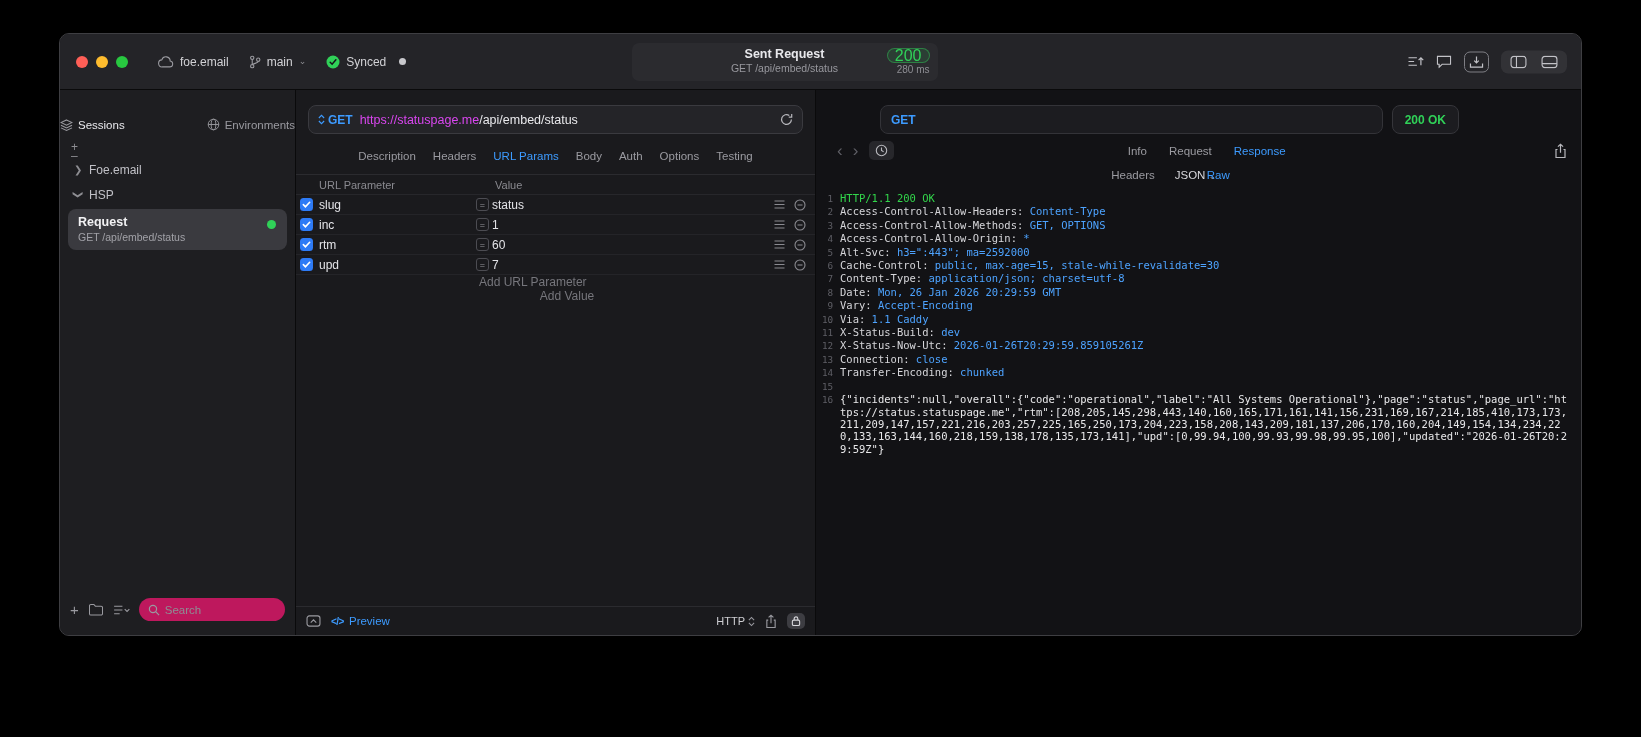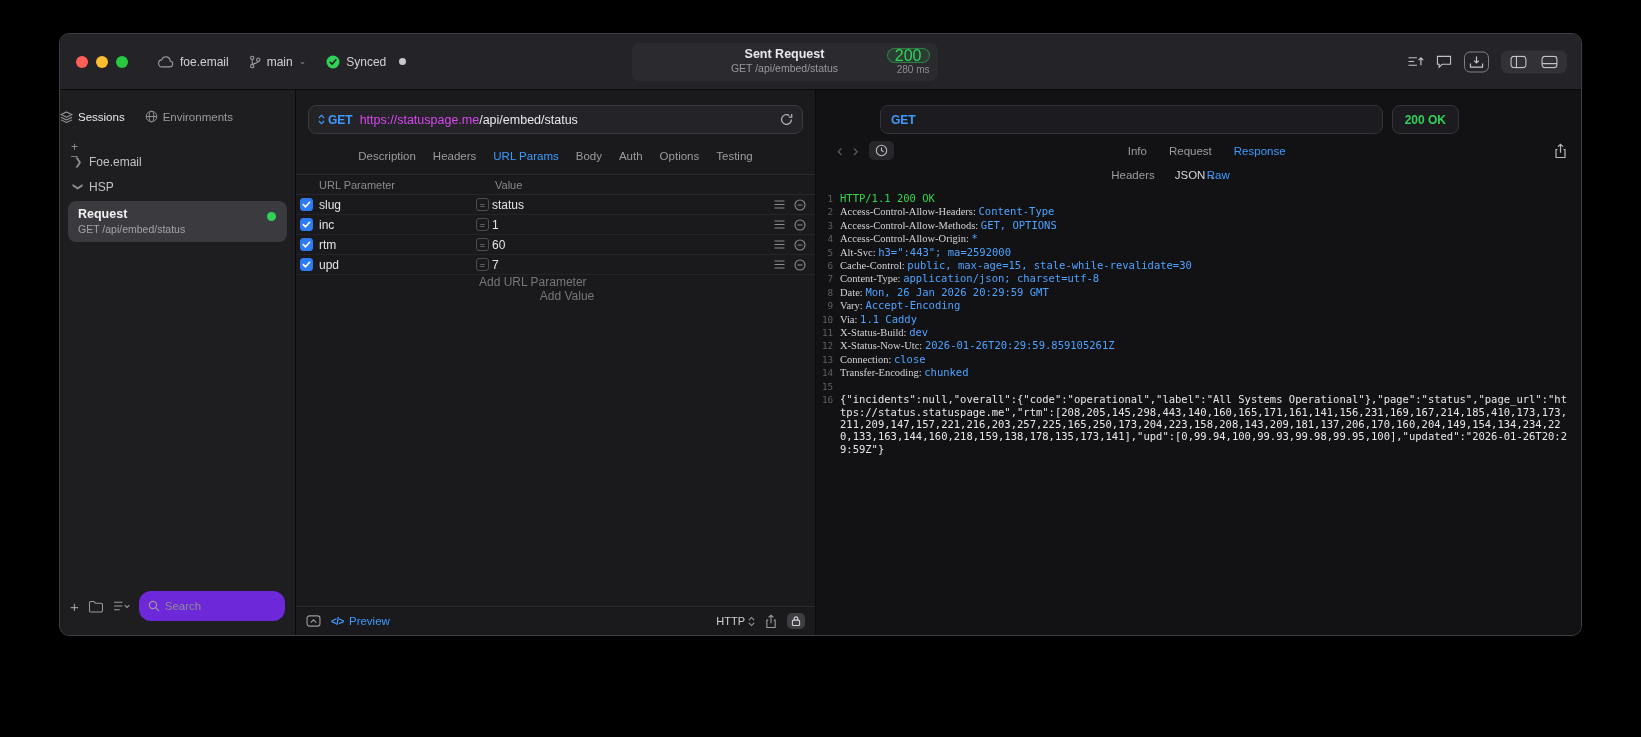--- a/index.html
+++ b/index.html
@@ -31,37 +31,37 @@
               gap:12px; color:#c2c2c7; }
   .tb-icon { display:inline-flex; }
   .tb-icon.boxed { border:1.5px solid #7e7e84; border-radius:6px; padding:3px 4px; }
   .tb-group { display:flex; gap:14px; background:#323236; border-radius:7px; padding:5px 9px; }
 
   .main { flex:1; display:flex; min-height:0; }
 
   
   .sidebar { width:236px; background:#1e1e21; border-right:1px solid #0a0a0b; display:flex; flex-direction:column;
              position:relative; flex-shrink:0; }
-  .sb-tabs { display:flex; justify-content:flex-start; gap:20px; margin-top:20px; font-size:11.5px; color:#9a9aa0; }
+  .sb-tabs { display:flex; justify-content:space-between; gap:20px; margin-top:28px; font-size:11.5px; color:#9a9aa0; }
   .sb-tab { display:inline-flex; align-items:center; gap:5px; }
   .sb-tab.active { color:#e8e8ec; }
   .sb-addremove { position:absolute; left:11px; top:53px; display:flex; flex-direction:column; line-height:9px;
                   color:#8e8e93; font-size:12px; }
   .tree { margin-top:26px; padding:0 6px; font-size:12px; color:#c0c0c6; }
   .tree-row { display:flex; align-items:center; gap:7px; height:25px; padding:0 8px; }
   .tree-chev { color:#8e8e93; font-size:10px; width:8px; display:inline-block; }
   .tree-chev.down { transform:rotate(90deg); }
   .request-card { margin:2px 2px 0; background:#3a3a3f; border-radius:8px; padding:6px 10px 7px; position:relative; }
   .rc-title { color:#f2f2f4; font-size:12.5px; font-weight:600; }
   .rc-sub { color:#a2a2a8; font-size:10.5px; margin-top:2px; }
   .green-dot { position:absolute; right:11px; top:11px; width:9px; height:9px; border-radius:50%; background:#30d158; }
   .sb-bottom { margin-top:auto; display:flex; align-items:center; gap:9px; padding:0 10px 14px; color:#9a9aa0; }
   .fi { display:inline-flex; align-items:center; color:#9a9aa0; }
   .plus-glyph { font-size:15px; line-height:13px; }
-  .search { flex:1; height:30px; background:#6d28d9; border-radius:12px; display:flex; align-items:center; gap:5px; padding:0 9px; }
+  .search { flex:1; height:23px; background:#be185d; border-radius:12px; display:flex; align-items:center; gap:5px; padding:0 9px; }
   .search input { background:transparent; border:none; outline:none; color:#d6d6da; font-size:11.5px; width:100%; font-family:inherit; }
   .search input::placeholder { color:#8e8e94; }
 
   
   .middle { width:520px; background:#1a1a1d; border-right:1px solid #0a0a0b; display:flex; flex-direction:column; flex-shrink:0; }
   .url-bar { margin:15px 12px 0; height:29px; background:#242428; border:1px solid #3a3a3f; border-radius:8px;
              display:flex; align-items:center; padding:0 9px; gap:7px; font-size:12.5px; flex-shrink:0; }
   .method-wrap { display:inline-flex; align-items:center; gap:3px; color:#3d9bff; }
   .method { font-weight:700; font-size:12px; }
   .url { white-space:nowrap; overflow:hidden; }
@@ -110,21 +110,21 @@
   .view-tabs { display:flex; justify-content:center; gap:20px; margin-top:9px; font-size:11.5px; color:#9b9ba1;
                align-items:center; flex-shrink:0; transform:translateX(-28px); }
   .view-tabs .tab.light { color:#d8d8dc; }
   .view-tabs .chev { font-size:9px; margin-left:3px; color:#9a9aa0; }
   .resp-body { margin-top:9px; padding:2px 8px 0 6px; font-family:"DejaVu Sans Mono",monospace; font-size:10.5px;
                line-height:12.4px; overflow:hidden; flex:1; }
   .line { display:flex; }
   .ln { width:18px; flex-shrink:0; text-align:right; color:#5f5f66; font-size:9.3px; padding-right:7px; padding-top:1px; }
   .lc { white-space:pre-wrap; word-break:break-all; min-height:12.4px; min-width:0; }
   .tok-status { color:#32d74b; }
-  .tok-name { color:#d6d6da;font-family:Liberation Serif, serif; }
+  .tok-name { color:#d6d6da; }
   .tok-val { color:#4da3ff; }
   .tok-body { color:#e8e8ea; }
 </style>
 </head>
 <body>
 
 <div class="stage">
   <div class="window">
 
     <div class="titlebar">

